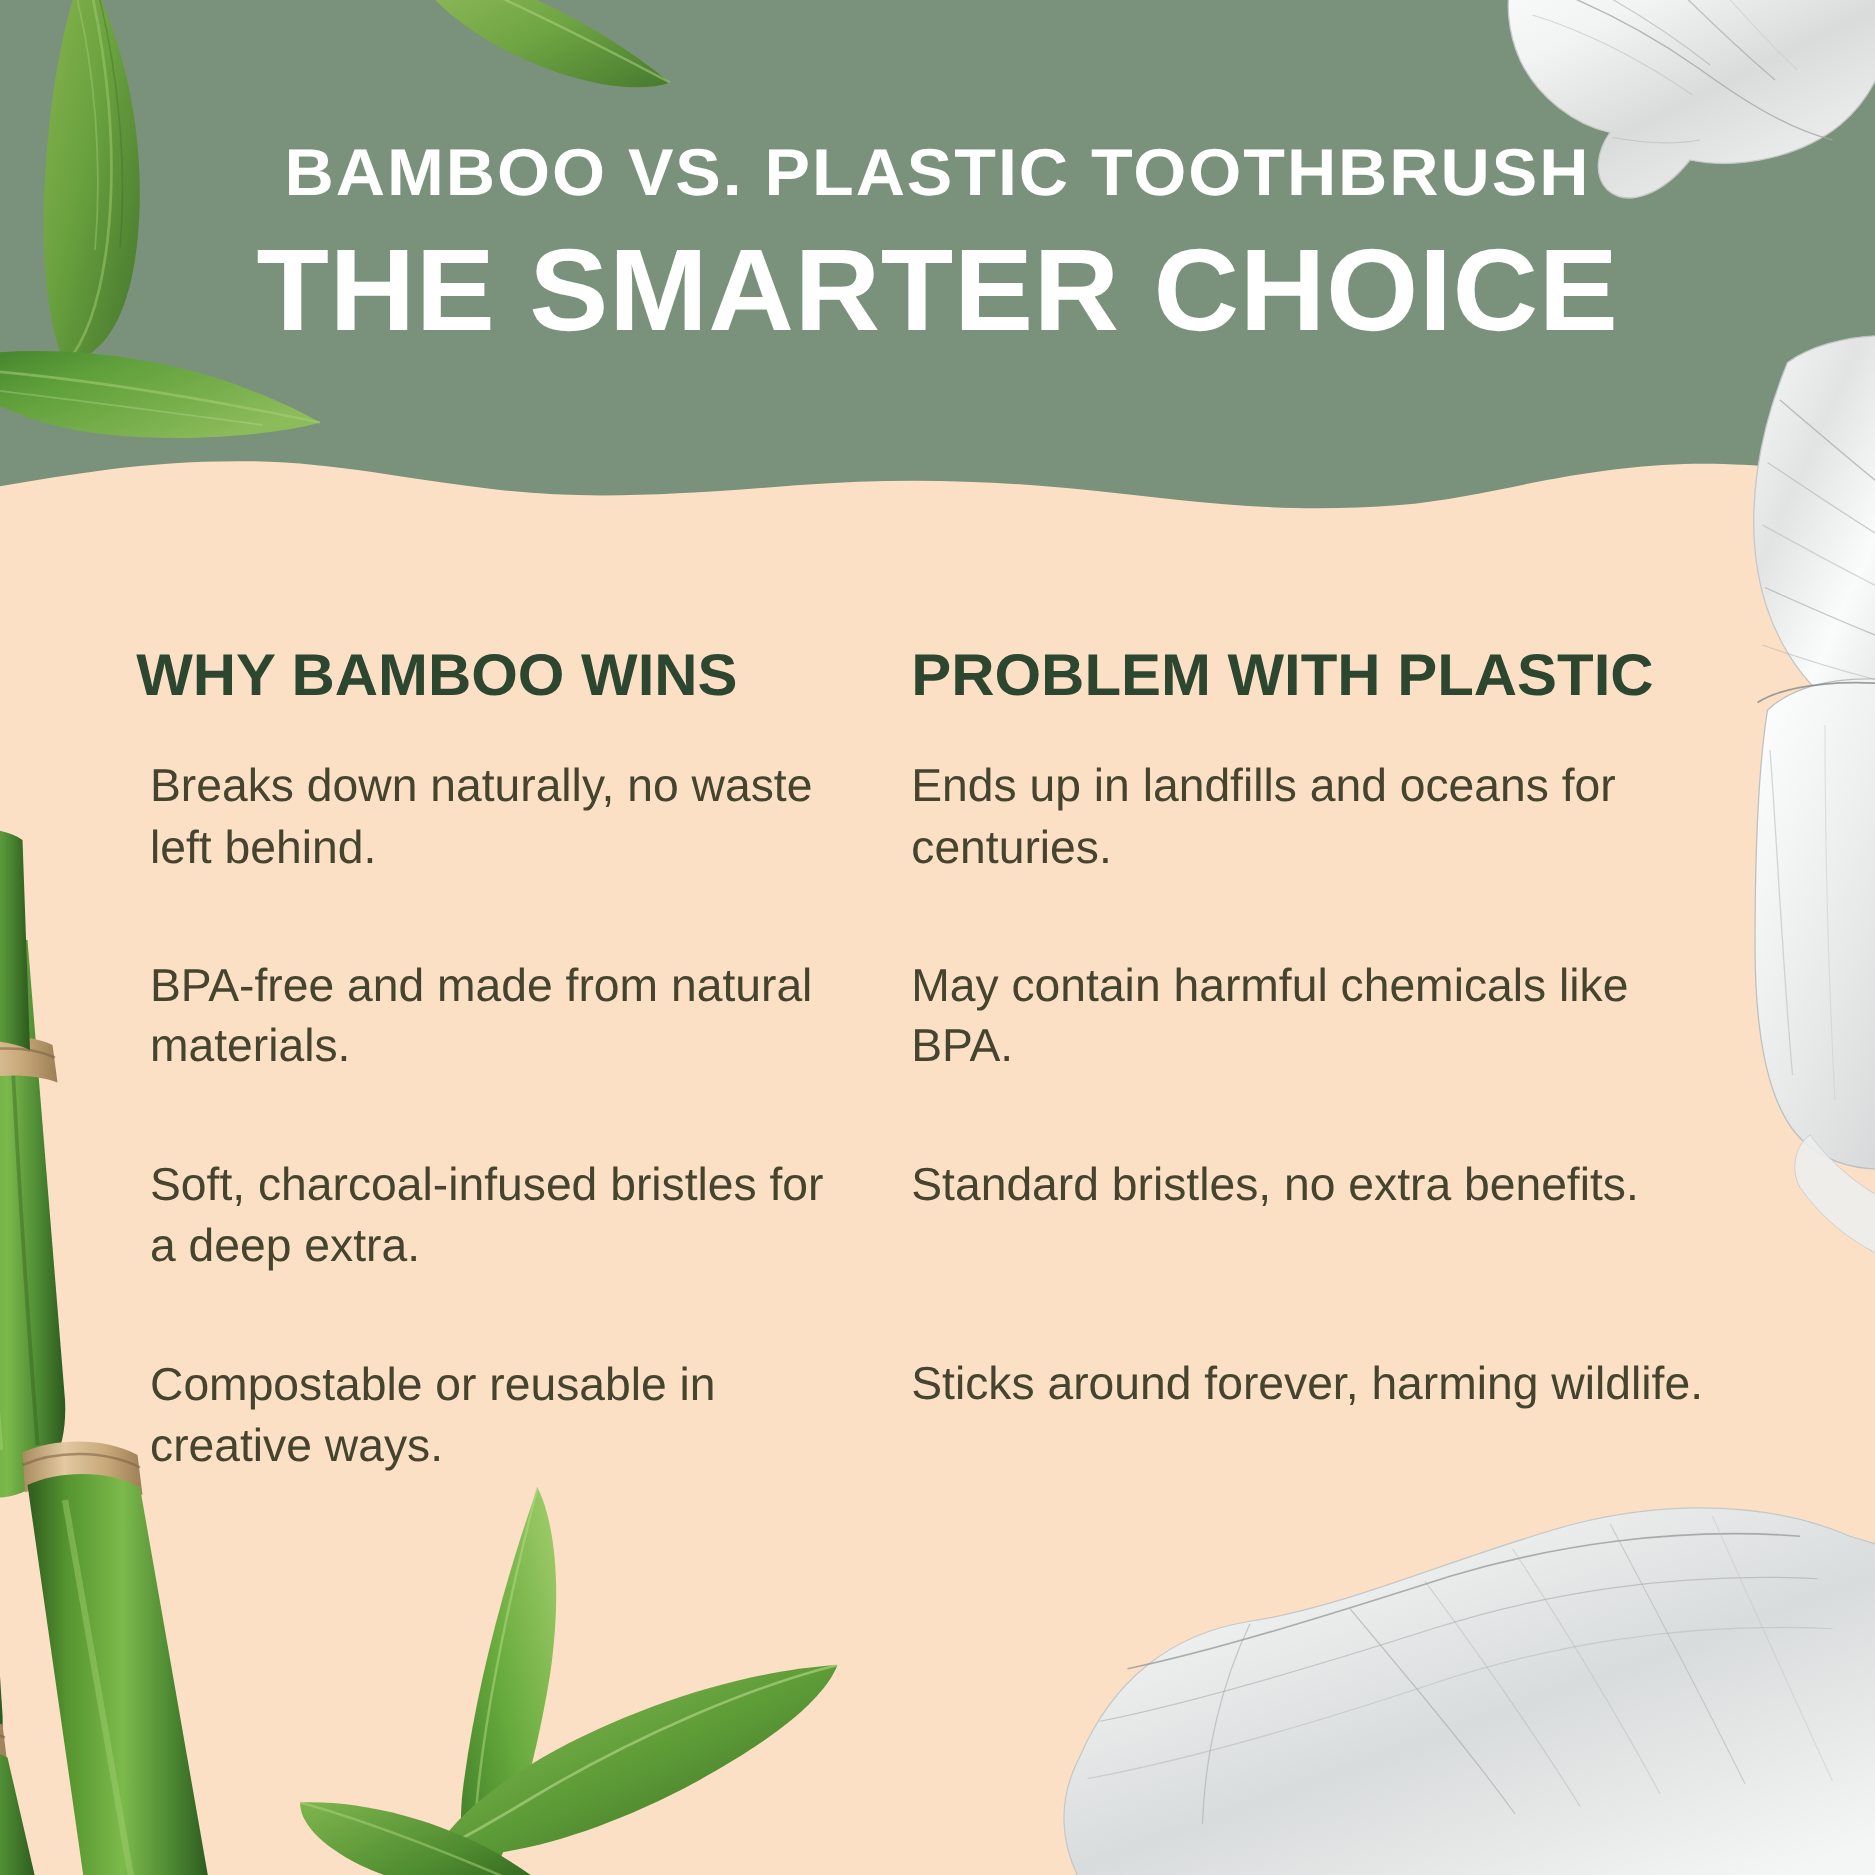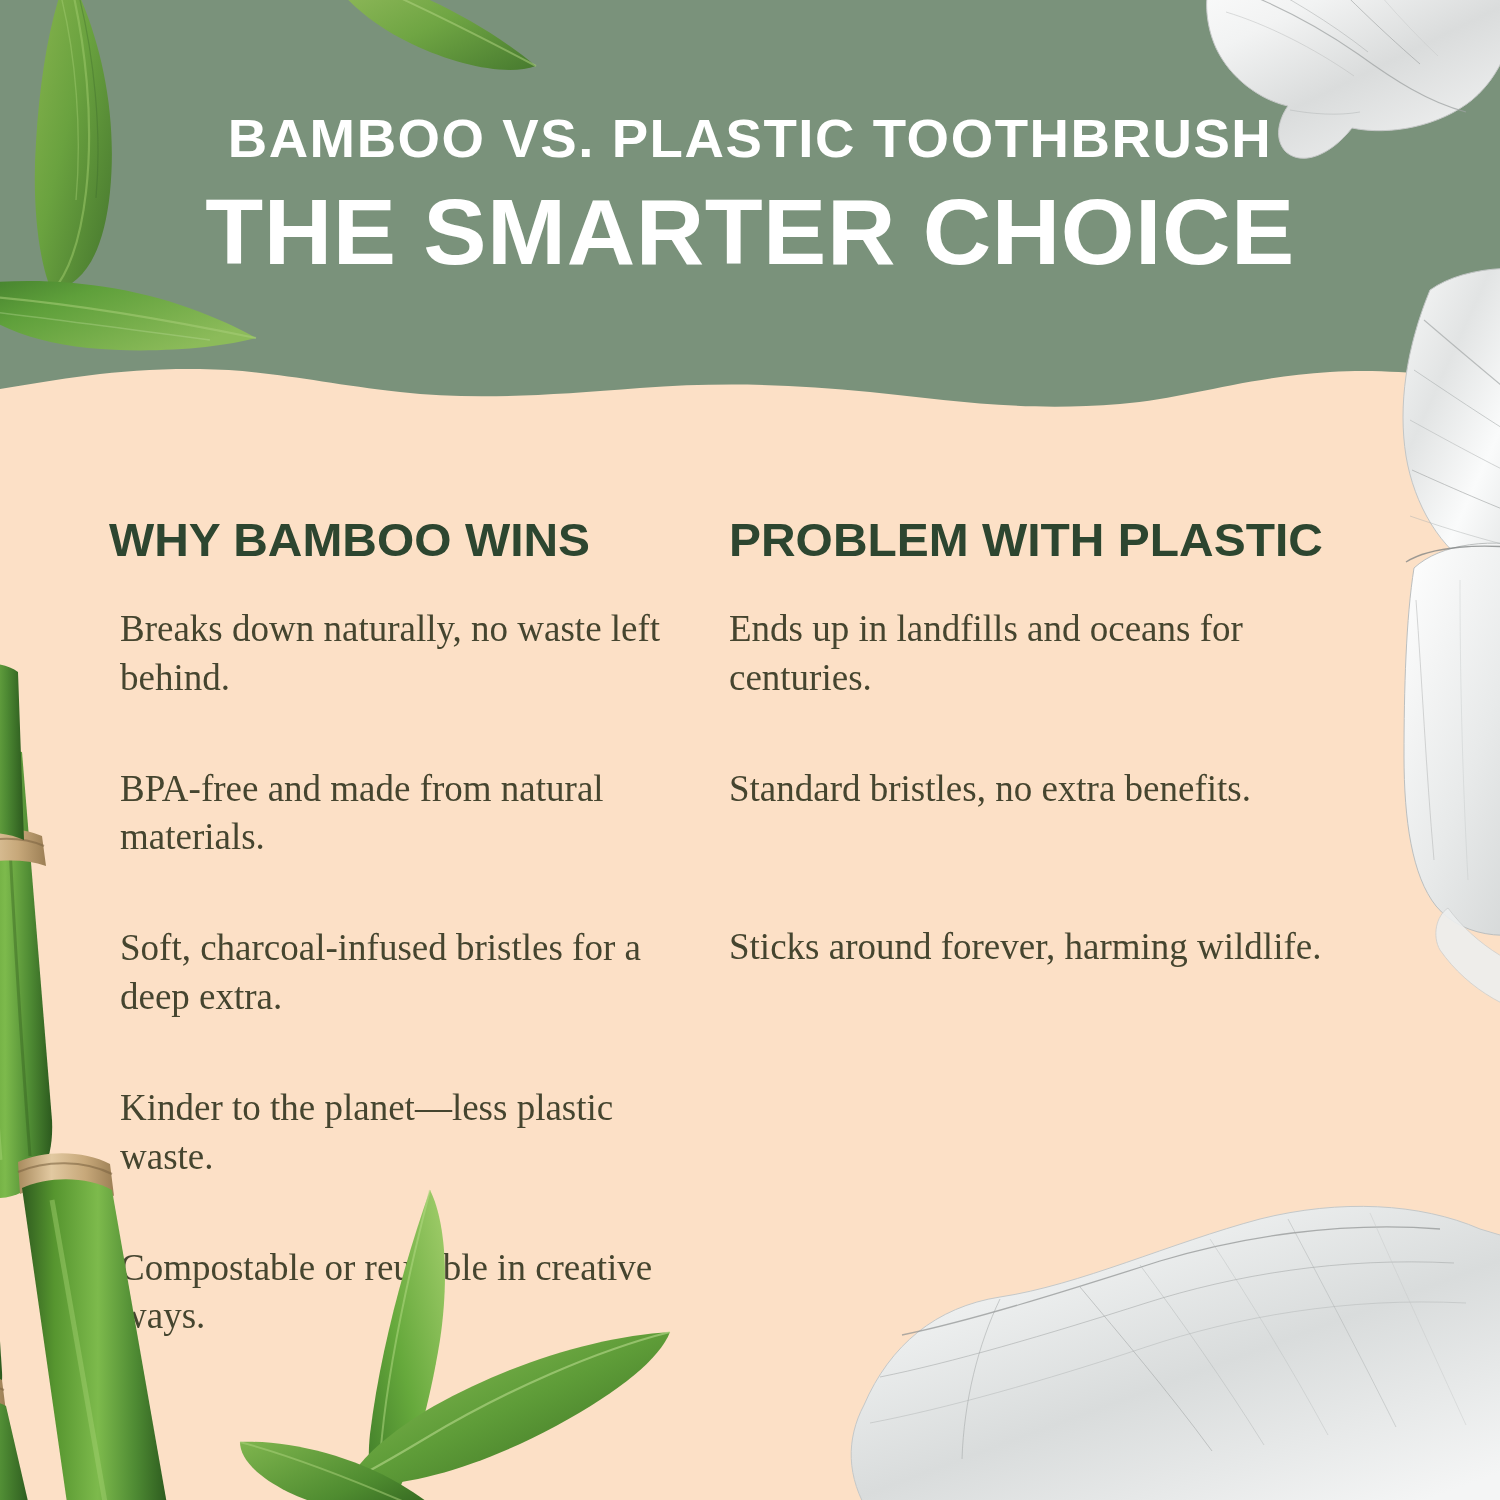--- a/index.html
+++ b/index.html
@@ -90,21 +90,21 @@
     white-space: nowrap;
   }
   .col-left .col-heading  { transform-origin: right center; }
 
   .bullets { margin: 0; padding: 0; list-style: none; }
   .bullet {
     color: #45452F;
     font-size: 37px;
     line-height: 1.32;
     font-weight: 400;
-    font-family: Liberation Serif, serif;
+    font-family: Liberation Sans, sans-serif;
   }
   .col-left  .bullet { margin-bottom: 62px; }
   .col-right .bullet { margin-bottom: 62px; }
   .col-right .bullet.tall { margin-bottom: 110px; margin-top: 21px; }
   .bullet:last-child { margin-bottom: 0; }
 
   
   .art { position: absolute; z-index: 4; pointer-events: none; }
   .art-front  { z-index: 7; }
   .art svg { display: block; overflow: visible; }
@@ -348,29 +348,29 @@
   </div>
 
   <div class="content">
 
     <div class="col col-left">
       <h2 class="col-heading">WHY BAMBOO WINS</h2>
       <ul class="bullets">
         <li class="bullet">Breaks down naturally, no waste left behind.</li>
         <li class="bullet">BPA-free and made from natural materials.</li>
         <li class="bullet">Soft, charcoal-infused bristles for a deep extra.</li>
-        <li class="bullet">Kinder to the planet—less plastic waste.</li>
         <li class="bullet">Compostable or reusable in creative ways.</li>
       </ul>
     </div>
 
     <div class="col col-right">
       <h2 class="col-heading">PROBLEM WITH PLASTIC</h2>
       <ul class="bullets">
         <li class="bullet">Ends up in landfills and oceans for centuries.</li>
+        <li class="bullet">May contain harmful chemicals like BPA.</li>
         <li class="bullet tall">Standard bristles, no extra benefits.</li>
         <li class="bullet">Sticks around forever, harming wildlife.</li>
       </ul>
     </div>
 
   </div>
 
 </div>
 
 </body></html>

